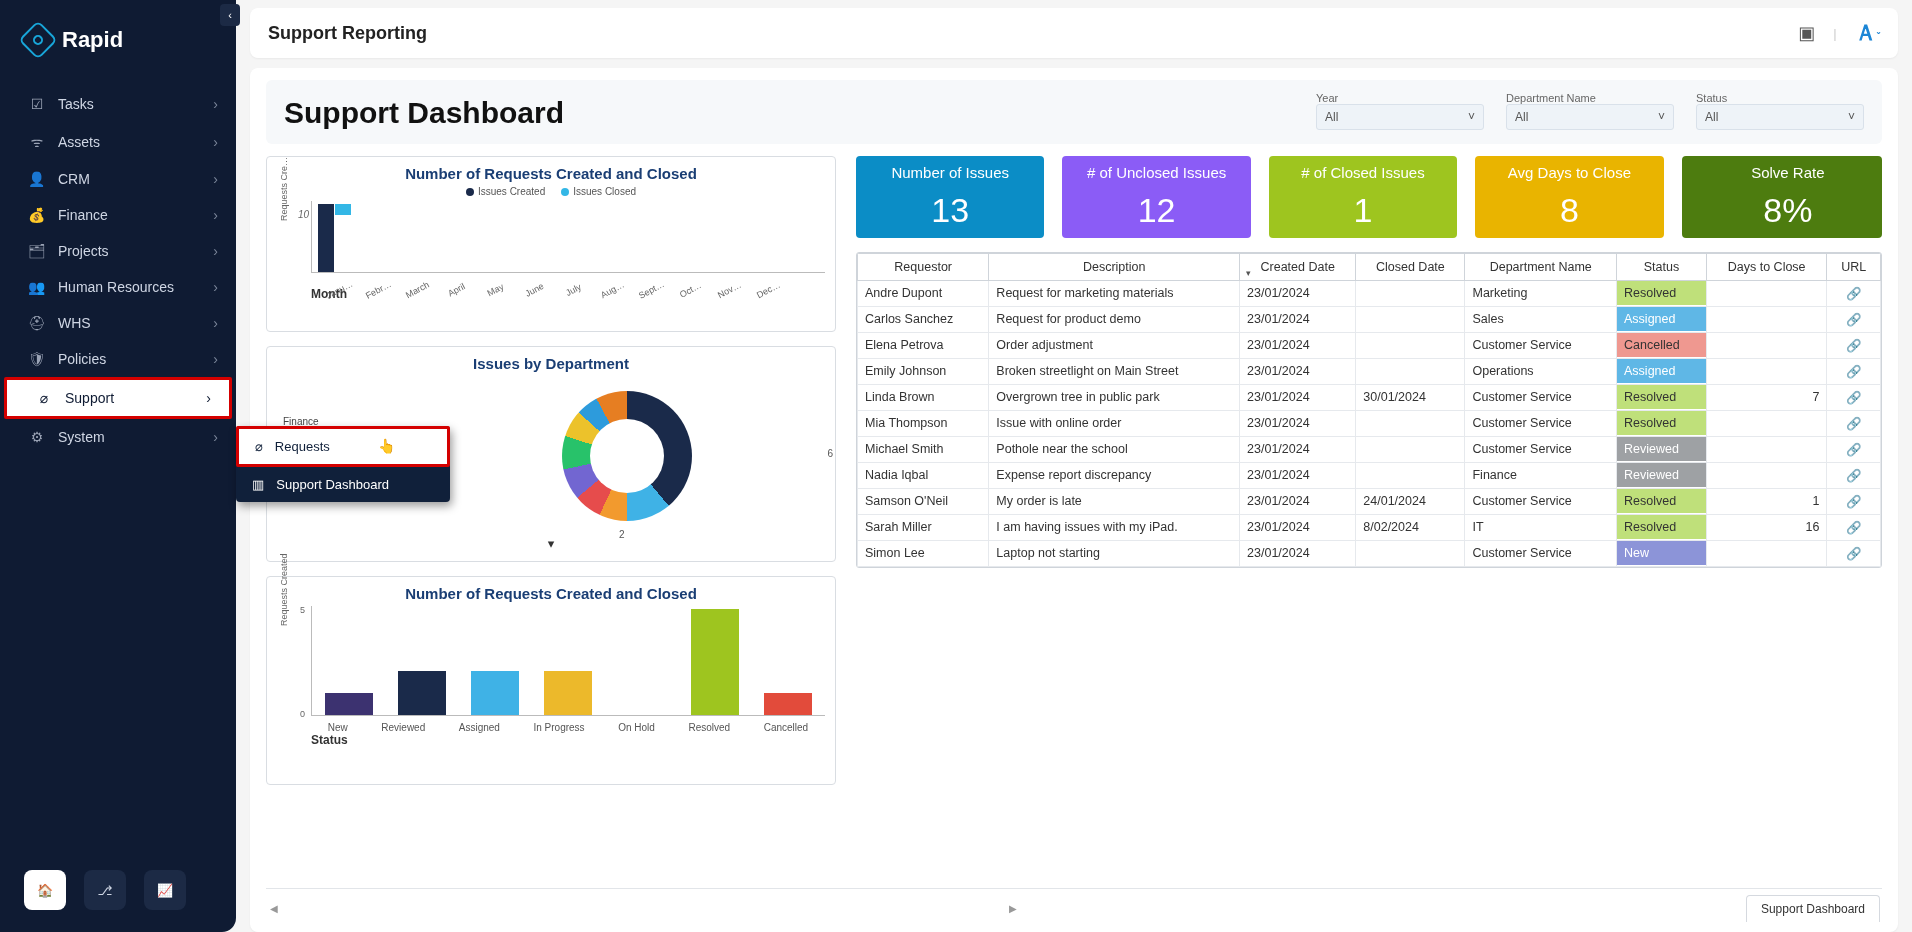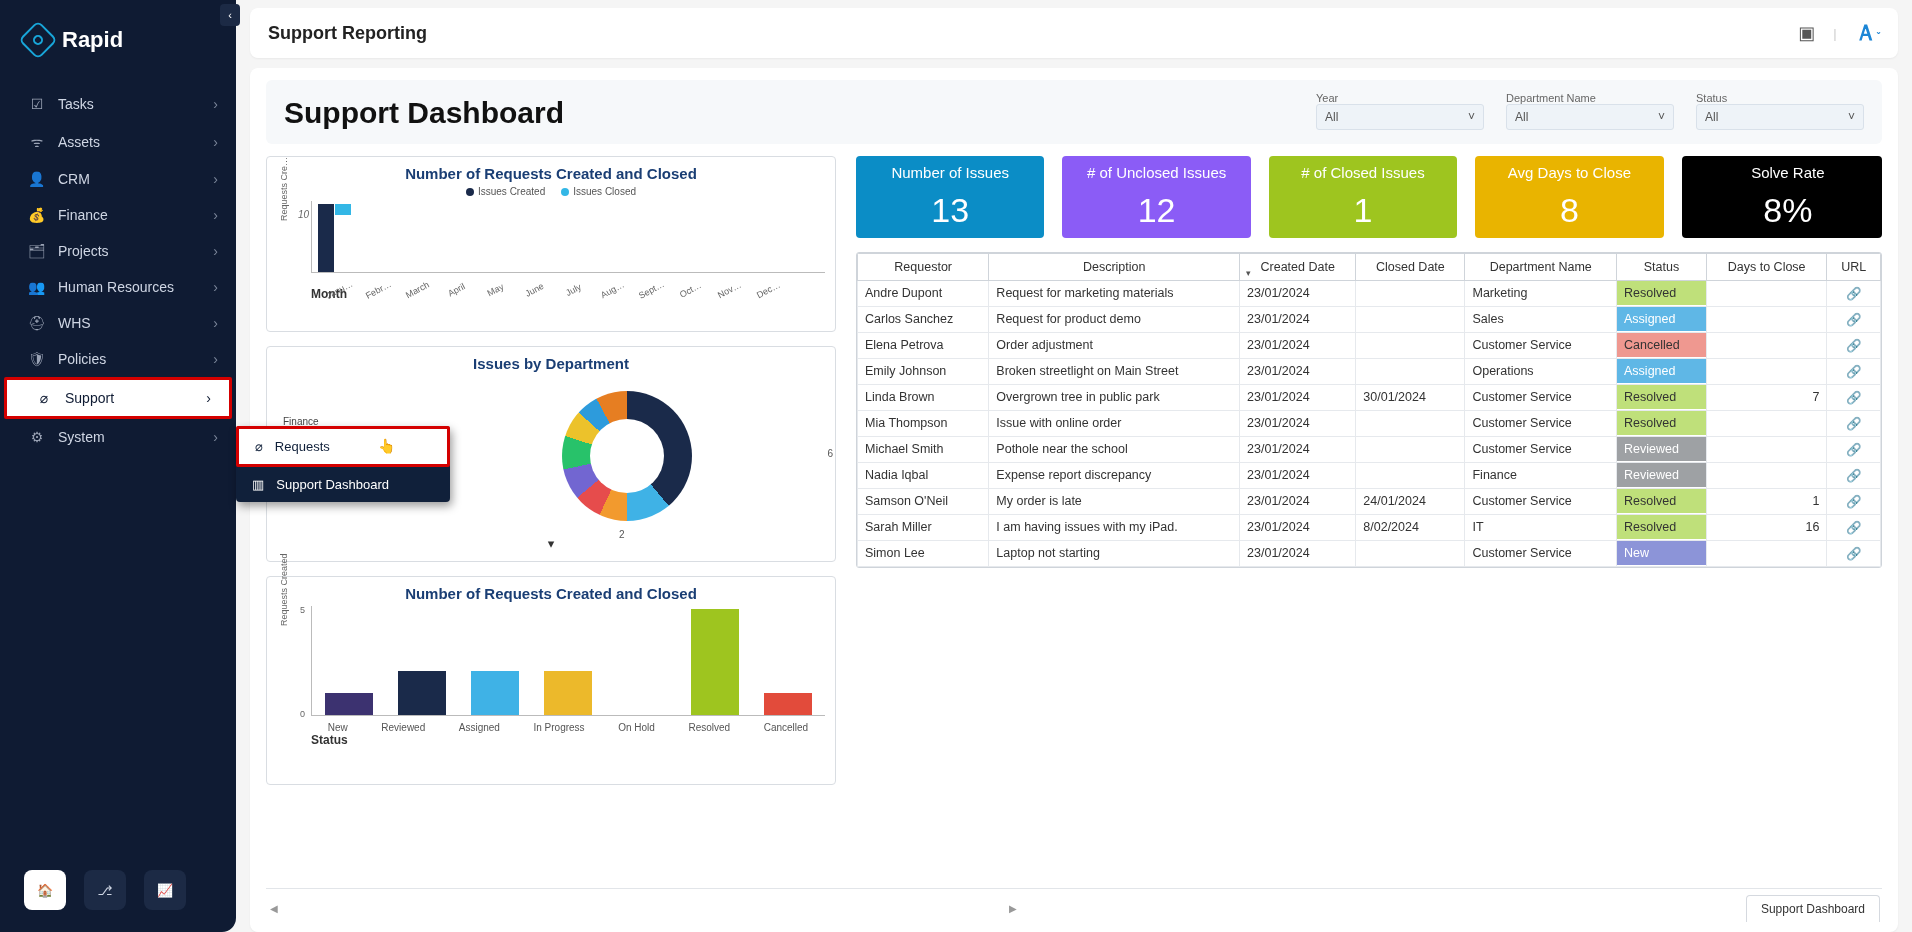--- a/index.html
+++ b/index.html
@@ -223,21 +223,21 @@
 
 .rightcol{display:flex;flex-direction:column;gap:14px;}
 .kpis{display:flex;gap:18px;}
 .kpi{flex:1;height:82px;border-radius:4px;color:#fff;display:flex;flex-direction:column;align-items:center;justify-content:center;gap:10px;}
 .kpi .kl{font-size:15px;}
 .kpi .kv{font-size:34px;font-weight:400;}
 .kpi.blue{background:#0b8dc6;}
 .kpi.red{background:#8b5cf6;}
 .kpi.lime{background:#9ec51f;}
 .kpi.amber{background:#e9b400;}
-.kpi.green{background:#000000;padding-left:12px;}
+.kpi.green{background:#4d7c0f;padding-left:12px;}
 
 .table-wrap{border:1px solid #cfd4da;border-radius:3px;overflow:hidden;}
 table{width:100%;border-collapse:collapse;font-size:12.5px;}
 th{background:#fff;border:1px solid #cfd4da;padding:6px 8px;text-align:center;color:#333;font-weight:500;position:relative;}
 th.sorted::after{content:"▾";position:absolute;left:6px;bottom:2px;font-size:9px;color:#555;}
 td{border:1px solid #e6e9ed;padding:5px 7px;vertical-align:top;}
 td.right{text-align:right;}
 .status-cell{padding:0;}
 .status-cell span{display:block;padding:5px 7px;}
 .s-resolved{background:#bfe07a;}

